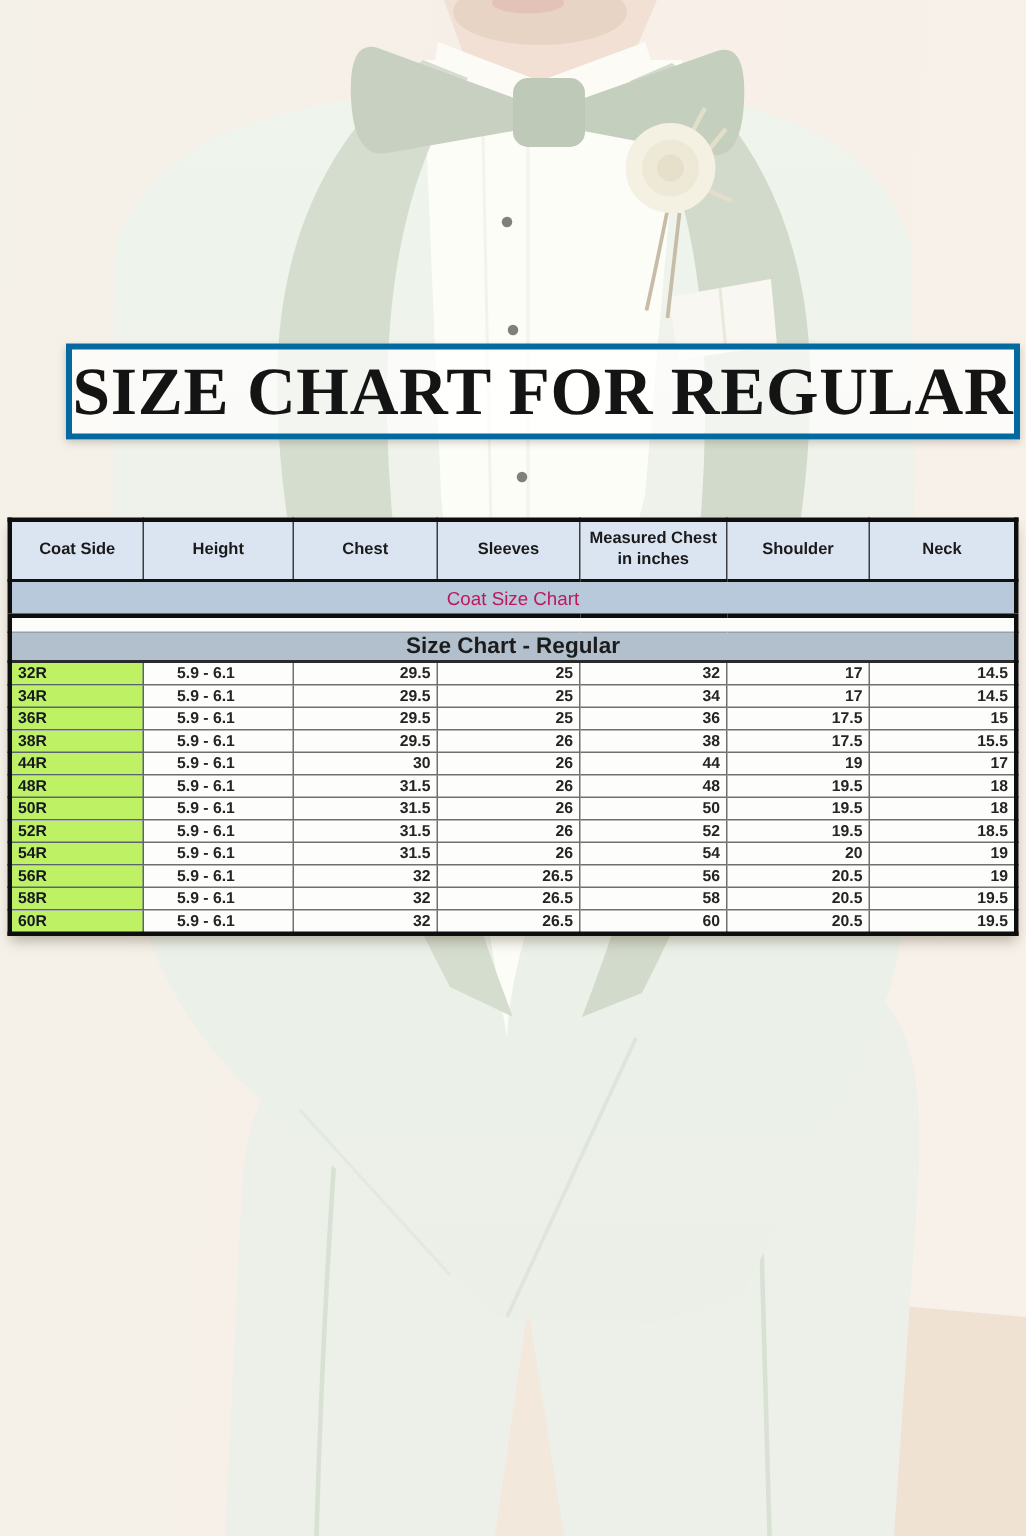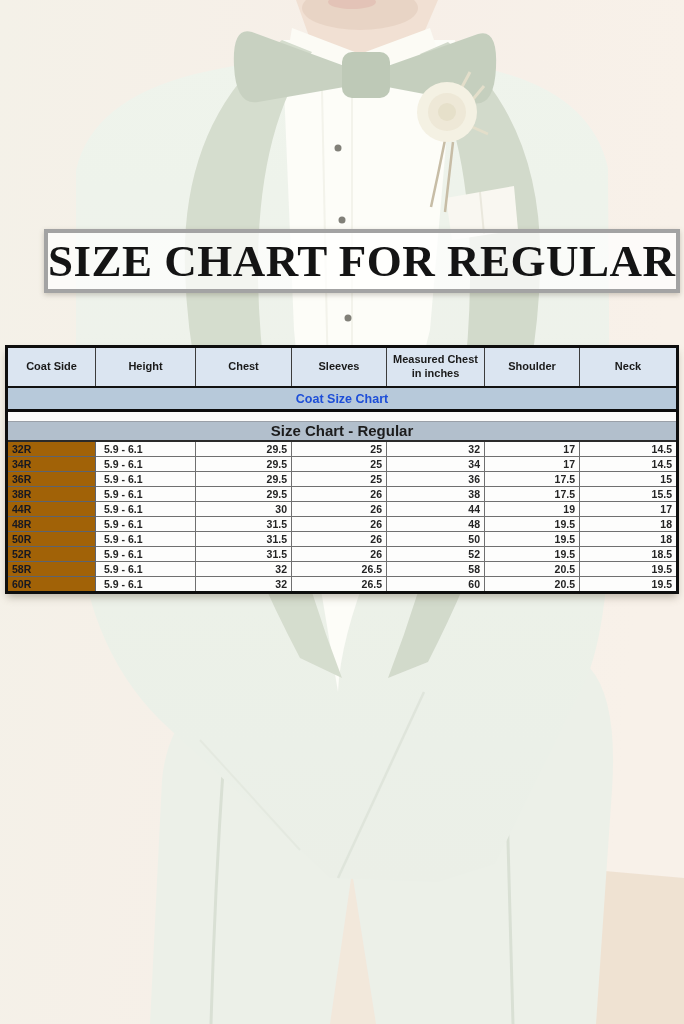--- a/index.html
+++ b/index.html
@@ -6,59 +6,59 @@
   body{
     width:684px;height:1024px;position:relative;overflow:hidden;
     background:#f1ece0;
     font-family:"Liberation Sans",sans-serif;
   }
   .photo-wrap{position:absolute;inset:0;}
 
   
   .banner{
     position:absolute;left:4px;right:4px;top:229px;height:56px;
-    border:4px solid #a3a3a3;
+    border:4px solid #0369a1;
     background:rgba(255,255,255,0.70);
-    display:flex;align-items:center;justify-content:flex-start;
+    display:flex;align-items:center;justify-content:center;
     box-shadow:0 2px 5px rgba(100,90,70,.30);
     margin-left:40px;
   }
   .banner-text{
     font-family:"Liberation Serif",serif;font-weight:bold;
     font-size:45px;letter-spacing:.5px;color:#141414;white-space:nowrap;
   }
 
   
   table.size-table{
     position:absolute;left:5px;top:345px;width:674px;
     border-collapse:collapse;table-layout:fixed;
     background:#fdfdfc;border:3px solid #0e0e0e;
     box-shadow:0 5px 8px -2px rgba(110,100,80,.45);
   }
   .t-title td{
-    background:#b7c9da;text-align:center;font-weight:bold;font-size:12.5px;
-    height:21px;border-bottom:3px solid #0e0e0e;color:#1d4ed8;
+    background:#b7c9da;text-align:center;font-weight:normal;font-size:12.5px;
+    height:21px;border-bottom:3px solid #0e0e0e;color:#be185d;
   }
   .t-gap td{background:#fcfcfb;height:9px;border-bottom:1px solid #9aa0a8;}
   .t-sub td{
     background:#b2bfcc;text-align:center;font-weight:bold;font-size:15px;
     height:18px;border-bottom:2px solid #2a2a2a;color:#1c1c1c;
   }
   thead th{
     background:#dbe5f1;font-size:11px;font-weight:bold;height:38px;
     border:1px solid #3c3c3c;border-bottom:2px solid #111;
     text-align:center;color:#1a1a1a;line-height:1.25;padding:0 5px;
   }
   tbody td{
     height:14px;line-height:14px;font-size:10.5px;font-weight:bold;
     border:1px solid #707070;color:#242424;padding:0 3px;background:#fdfdfc;
     overflow:hidden;white-space:nowrap;
   }
-  tbody td.c-size{background:#a16207;text-align:left;padding-left:4px;color:#151823;border-color:#5b6370;}
-  tbody td.c-height{text-align:left;padding-left:8px;}
+  tbody td.c-size{background:#bef264;text-align:left;padding-left:4px;color:#151823;border-color:#5b6370;}
+  tbody td.c-height{text-align:left;padding-left:22px;}
   tbody td.c-num{text-align:right;padding-right:4px;}
 </style>
 </head>
 <body>
 
 <div class="photo-wrap">
 <svg width="684" height="1024" viewBox="0 0 684 1024" aria-hidden="true">
   <defs>
     <linearGradient id="bgg" x1="0" y1="0" x2="1" y2="0.15">
       <stop offset="0" stop-color="#f1ece0"></stop>
@@ -229,20 +229,38 @@
       <tr>
         <td class="c-size">52R</td>
         <td class="c-height">5.9 - 6.1</td>
         <td class="c-num">31.5</td>
         <td class="c-num">26</td>
         <td class="c-num">52</td>
         <td class="c-num">19.5</td>
         <td class="c-num">18.5</td>
       </tr>
       <tr>
+        <td class="c-size">54R</td>
+        <td class="c-height">5.9 - 6.1</td>
+        <td class="c-num">31.5</td>
+        <td class="c-num">26</td>
+        <td class="c-num">54</td>
+        <td class="c-num">20</td>
+        <td class="c-num">19</td>
+      </tr>
+      <tr>
+        <td class="c-size">56R</td>
+        <td class="c-height">5.9 - 6.1</td>
+        <td class="c-num">32</td>
+        <td class="c-num">26.5</td>
+        <td class="c-num">56</td>
+        <td class="c-num">20.5</td>
+        <td class="c-num">19</td>
+      </tr>
+      <tr>
         <td class="c-size">58R</td>
         <td class="c-height">5.9 - 6.1</td>
         <td class="c-num">32</td>
         <td class="c-num">26.5</td>
         <td class="c-num">58</td>
         <td class="c-num">20.5</td>
         <td class="c-num">19.5</td>
       </tr>
       <tr>
         <td class="c-size">60R</td>

